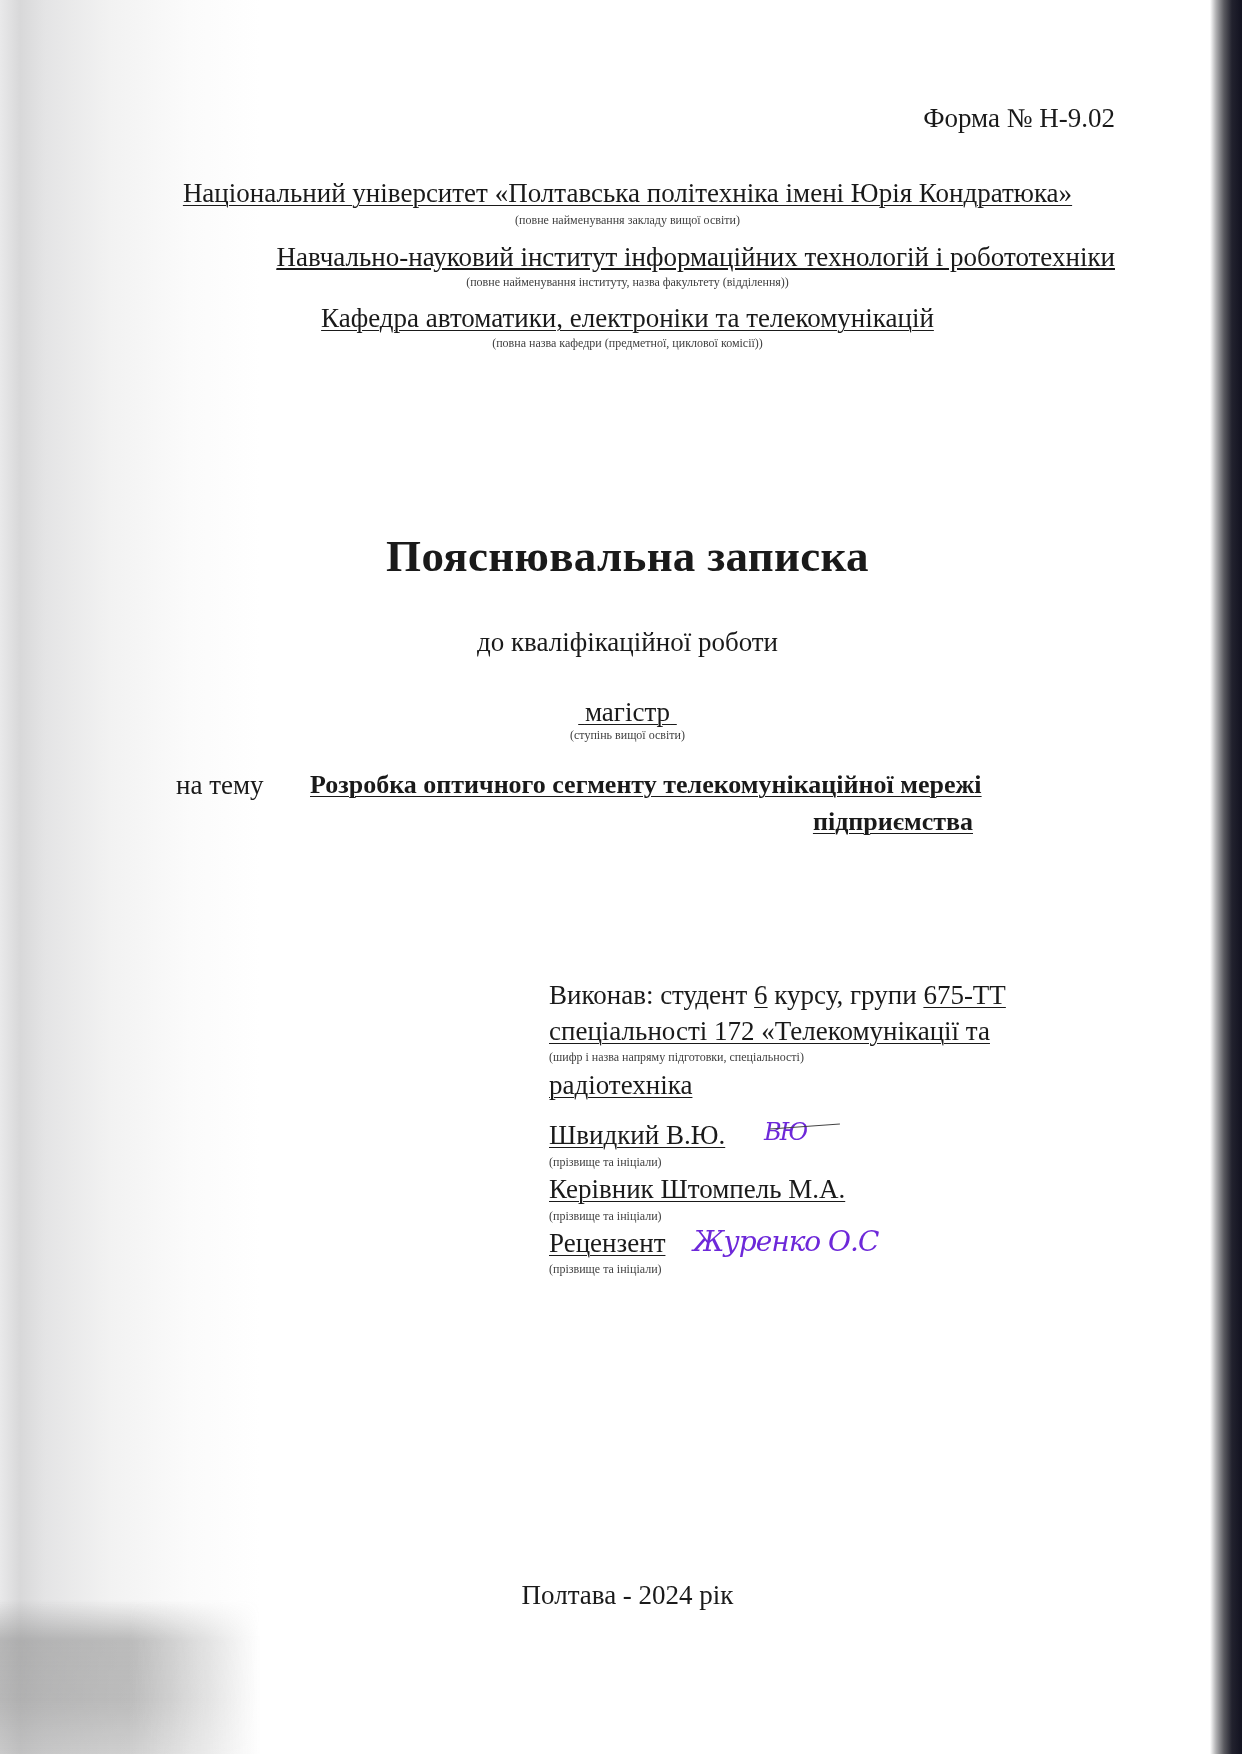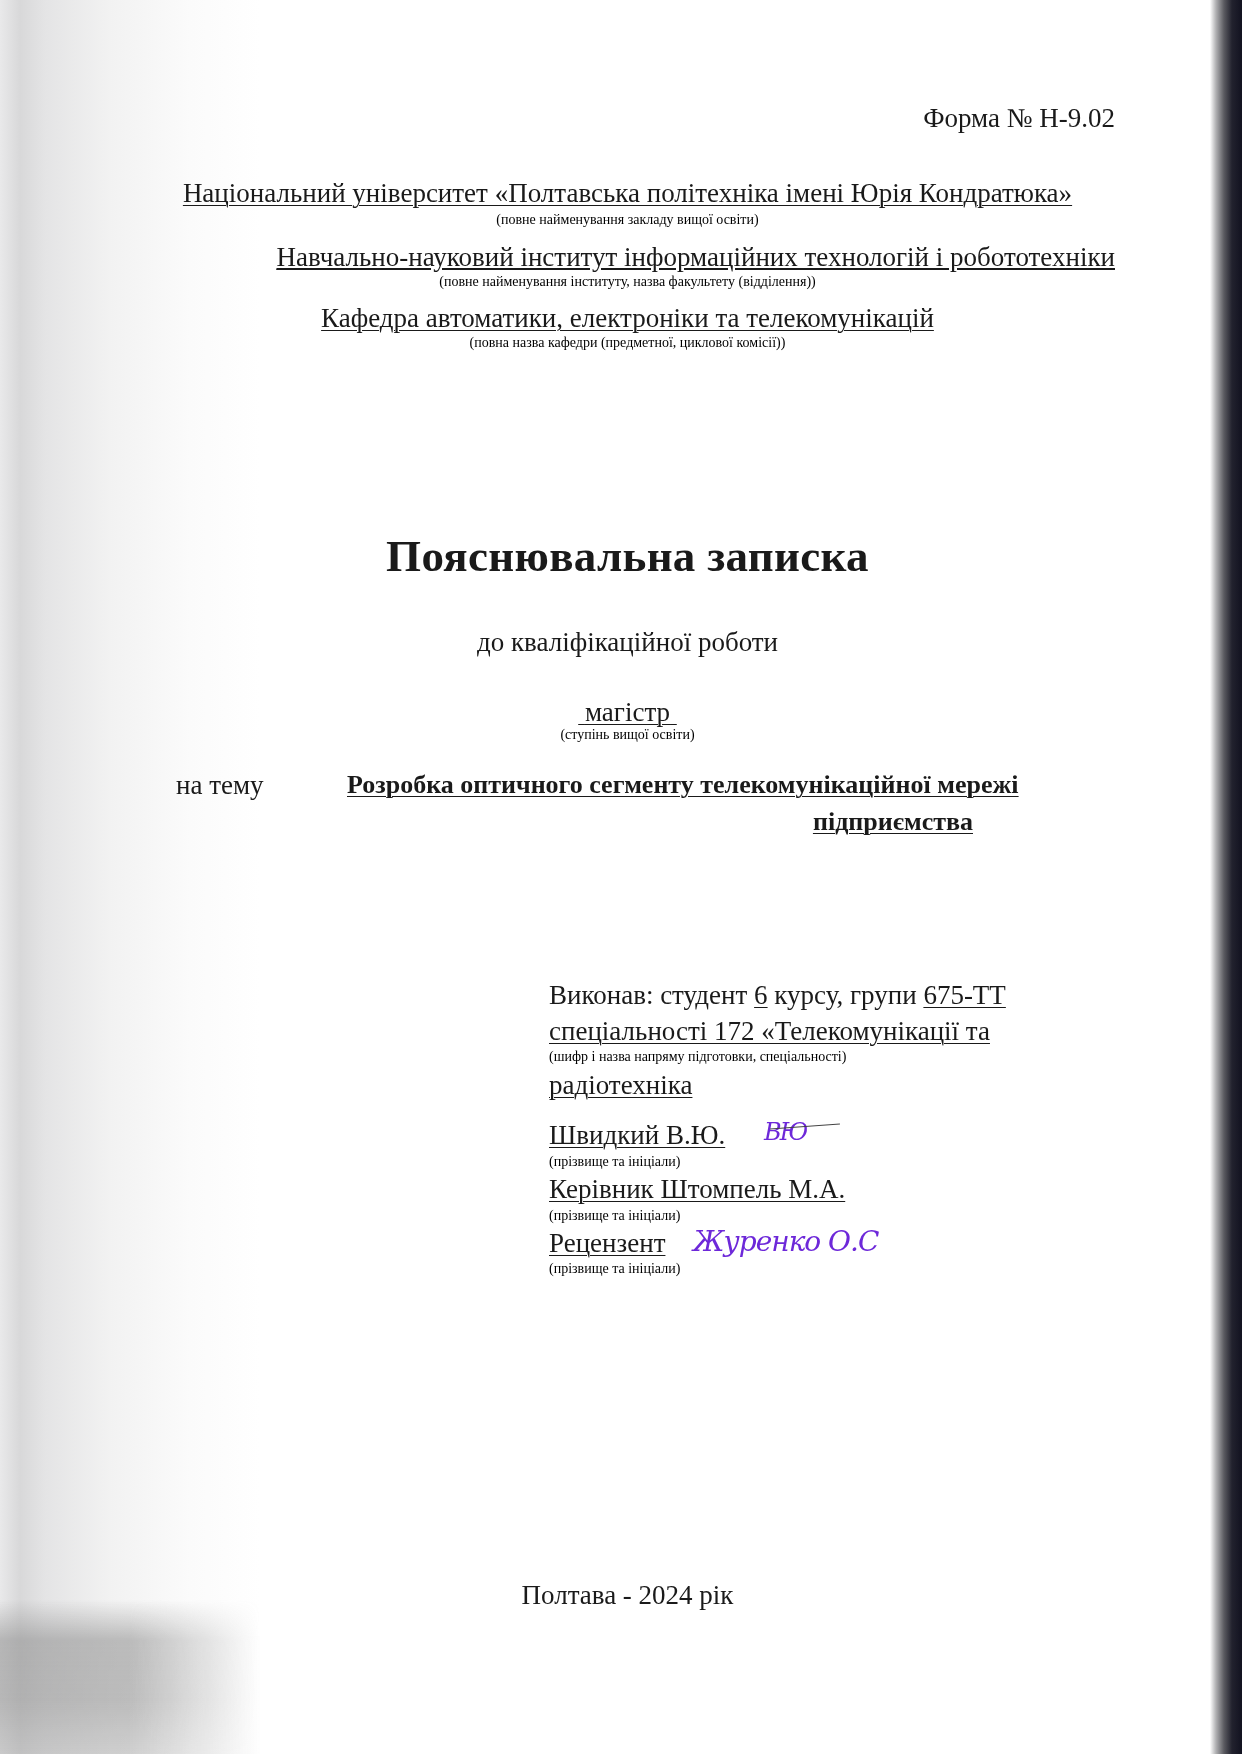--- a/index.html
+++ b/index.html
@@ -30,39 +30,39 @@
     position: absolute; right: 0; top: 0; width: 32px; height: 1754px;
     background: linear-gradient(to right, #ffffff 0px, #b0b0b2 6px, #5a5a60 14px, #22222e 22px, #121220 32px);
   }
   .page {
     position: absolute; left: 0; top: 0; width: 1242px; height: 1754px;
   }
   .u { text-decoration: underline; text-underline-offset: 3px; text-decoration-thickness: 1px; }
   .abs { position: absolute; white-space: nowrap; }
   .form-no { top: 103px; right: 127px; font-size: 27px; }
   .line-main { font-size: 27px; line-height: 30px; }
-  .caption { font-size: 14px; line-height: 14px; color: #000000; }
+  .caption { font-size: 12px; line-height: 14px; color: #404040; }
 
   .univ { top: 178px; left: 140px; width: 975px; text-align: center; }
   .univ-cap { top: 213px; left: 140px; width: 975px; text-align: center; }
   .inst { top: 242px; left: 140px; width: 975px; text-align: right; text-decoration: underline; }
   .inst-cap { top: 275px; left: 140px; width: 975px; text-align: center; }
   .dept { top: 303px; left: 140px; width: 975px; text-align: center; }
   .dept-cap { top: 336px; left: 140px; width: 975px; text-align: center; }
 
   .title {
     top: 530px; left: 140px; width: 975px; text-align: center;
     font-size: 45px; font-weight: bold; letter-spacing: 0.3px;
   }
   .subtitle { top: 627px; left: 140px; width: 975px; text-align: center; font-size: 27px; }
   .degree { top: 697px; left: 140px; width: 975px; text-align: center; font-size: 27px; }
   .degree-cap { top: 728px; left: 140px; width: 975px; text-align: center; }
 
   .theme-label { top: 770px; left: 176px; font-size: 27px; }
-  .theme-l1 { top: 770px; left: 310px; font-size: 26px; font-weight: bold; margin-left: 37px; }
+  .theme-l1 { top: 770px; left: 310px; font-size: 26px; font-weight: bold; }
   .theme-l2 { top: 807px; left: 306px; width: 667px; text-align: right; font-size: 26px; font-weight: bold; }
 
   .right-col { left: 549px; }
   .r1 { top: 980px; font-size: 27px; }
   .r2 { top: 1016px; font-size: 27px; }
   .r2cap { top: 1050px; }
   .r3 { top: 1070px; font-size: 27px; }
   .r4 { top: 1120px; font-size: 27px; }
   .r4cap { top: 1155px; }
   .r5 { top: 1174px; font-size: 27px; }

